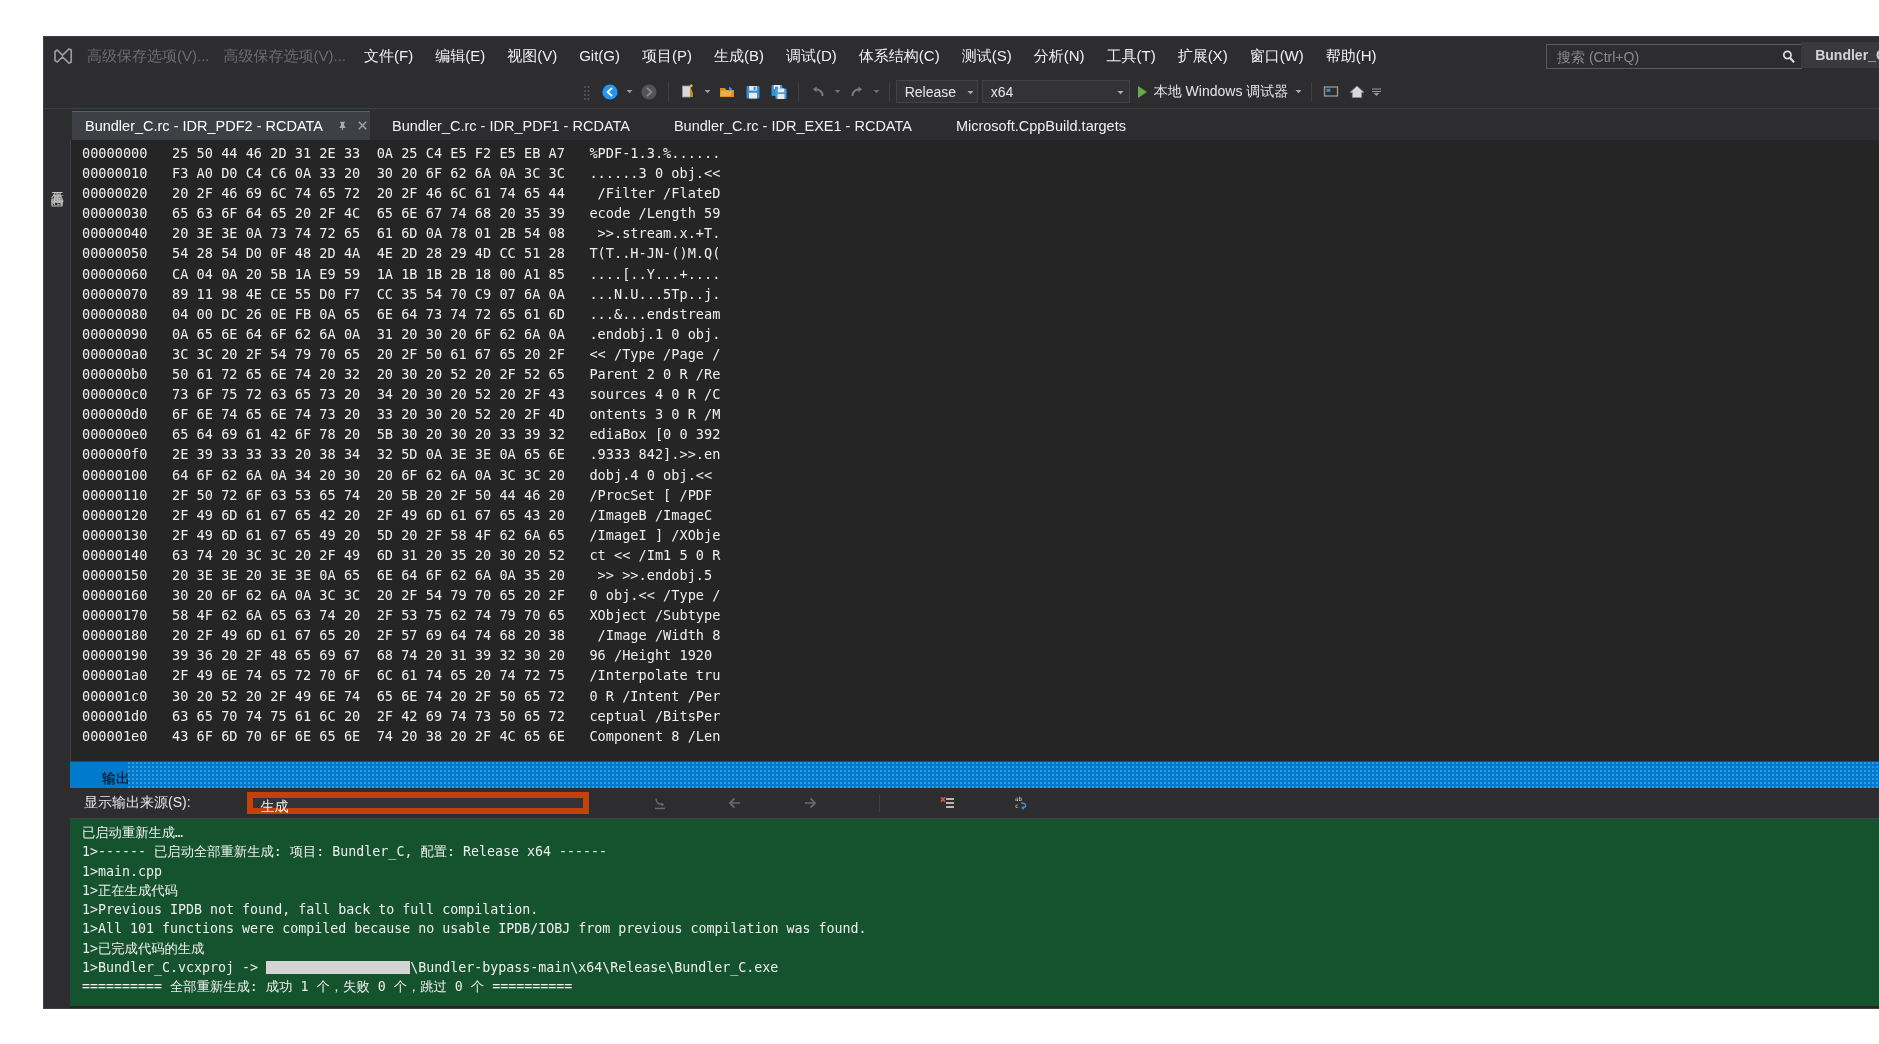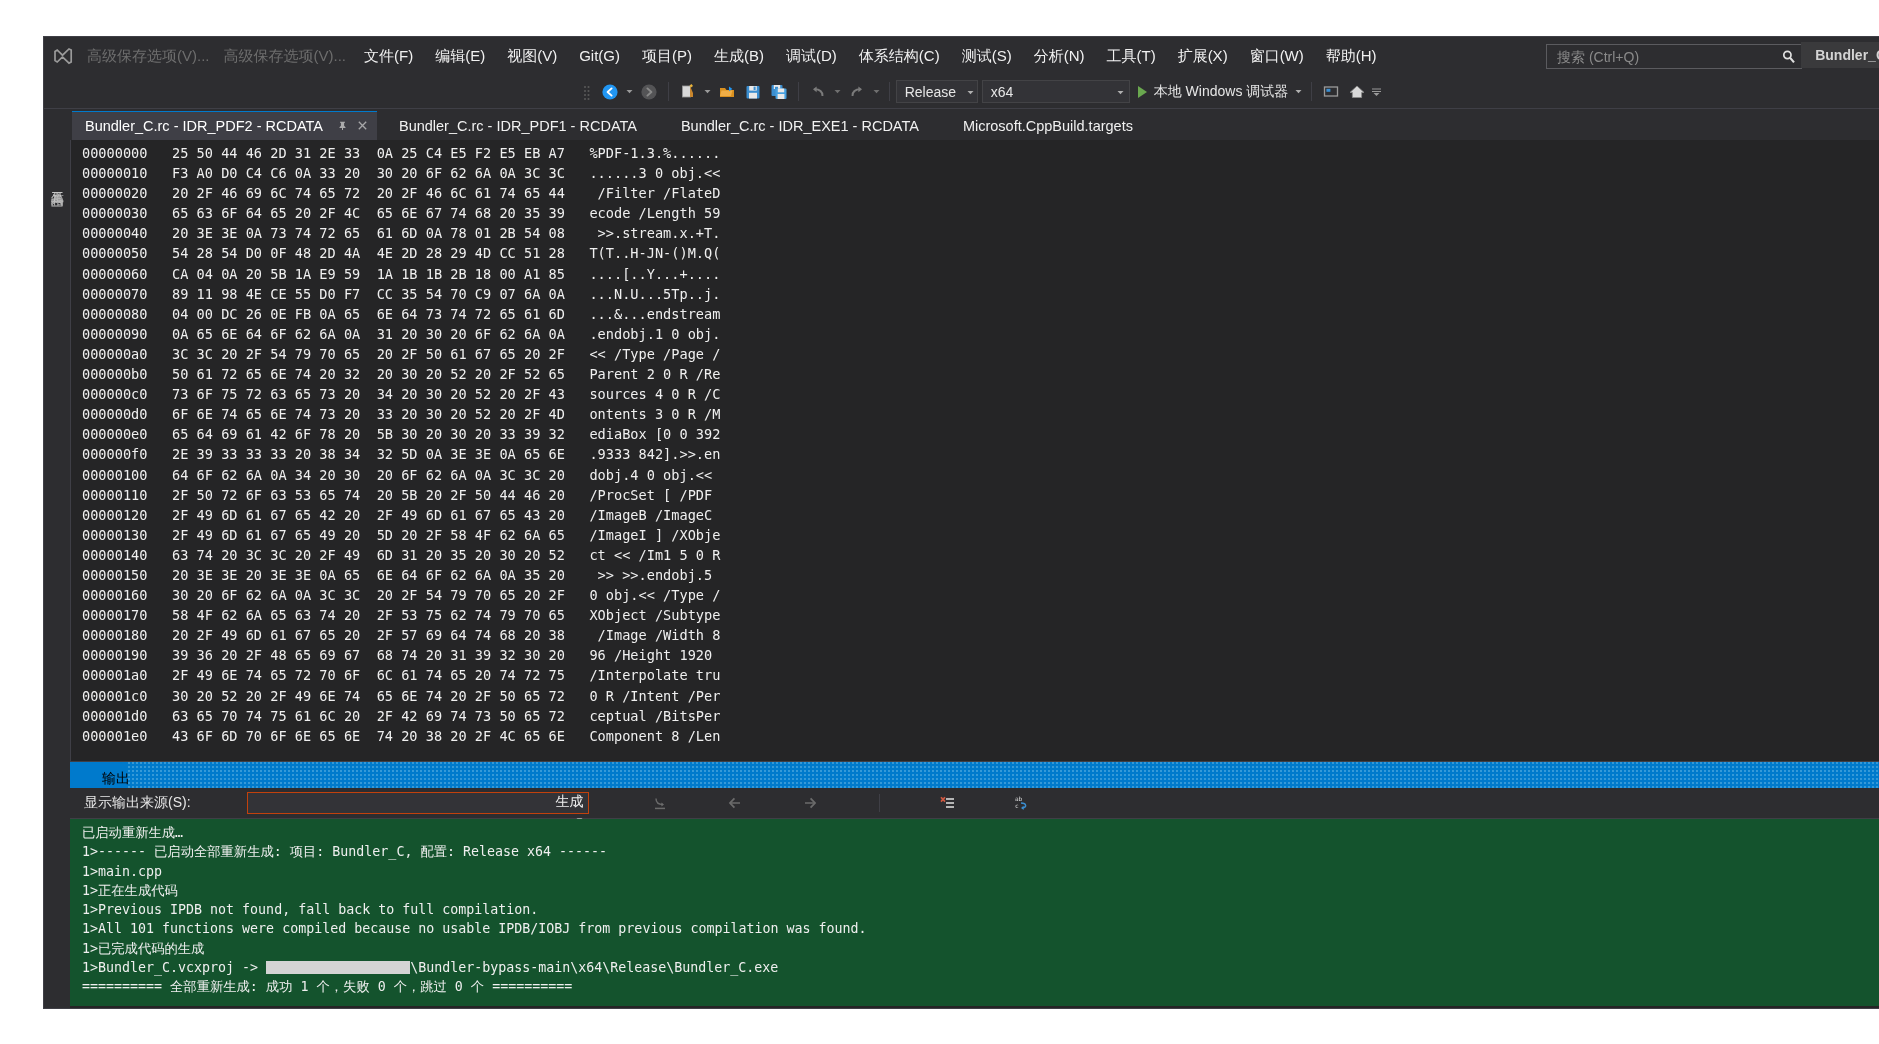--- a/index.html
+++ b/index.html
@@ -192,21 +192,21 @@
     background: #2d2d30;
     display: flex;
     align-items: flex-end;
     flex: none;
     padding-left: 2px;
   }
   .tab {
     height: 29px;
     display: flex;
     align-items: center;
-    padding: 0 9px 0 13px;
+    padding: 0 2px 0 13px;
     font-size: 14.5px;
     color: #f1f1f1;
     white-space: nowrap;
     background: #2d2d30;
     border-top: 1px solid transparent;
     box-sizing: border-box;
   }
   .tab.active {
     background: #3f3f46;
     border-top: 1px solid #007acc;
@@ -293,26 +293,26 @@
   .out-label {
     color: #e8e8e8;
     font-size: 14px;
     margin-right: 8px;
     white-space: nowrap;
   }
   .out-combo {
     width: 342px;
     height: 22px;
     background: #333337;
-    border: 1px solid #c2410c;
+    border: 6px solid #c2410c;
     box-sizing: border-box;
     color: #f0f0f0;
     font-size: 14px;
     display: flex;
-    align-items: flex-end;
+    align-items: flex-start;
     padding: 0 4px 0 8px;
     margin-right: 10px;
     flex-direction: column;
   }
   .out-combo .lbl { flex: 1; }
   .out-sep { width: 1px; height: 18px; background: #3f3f46; margin: 0 7px; }
   .out-btn {
     width: 27px; height: 24px;
     display: flex; align-items: center; justify-content: center;
   }

